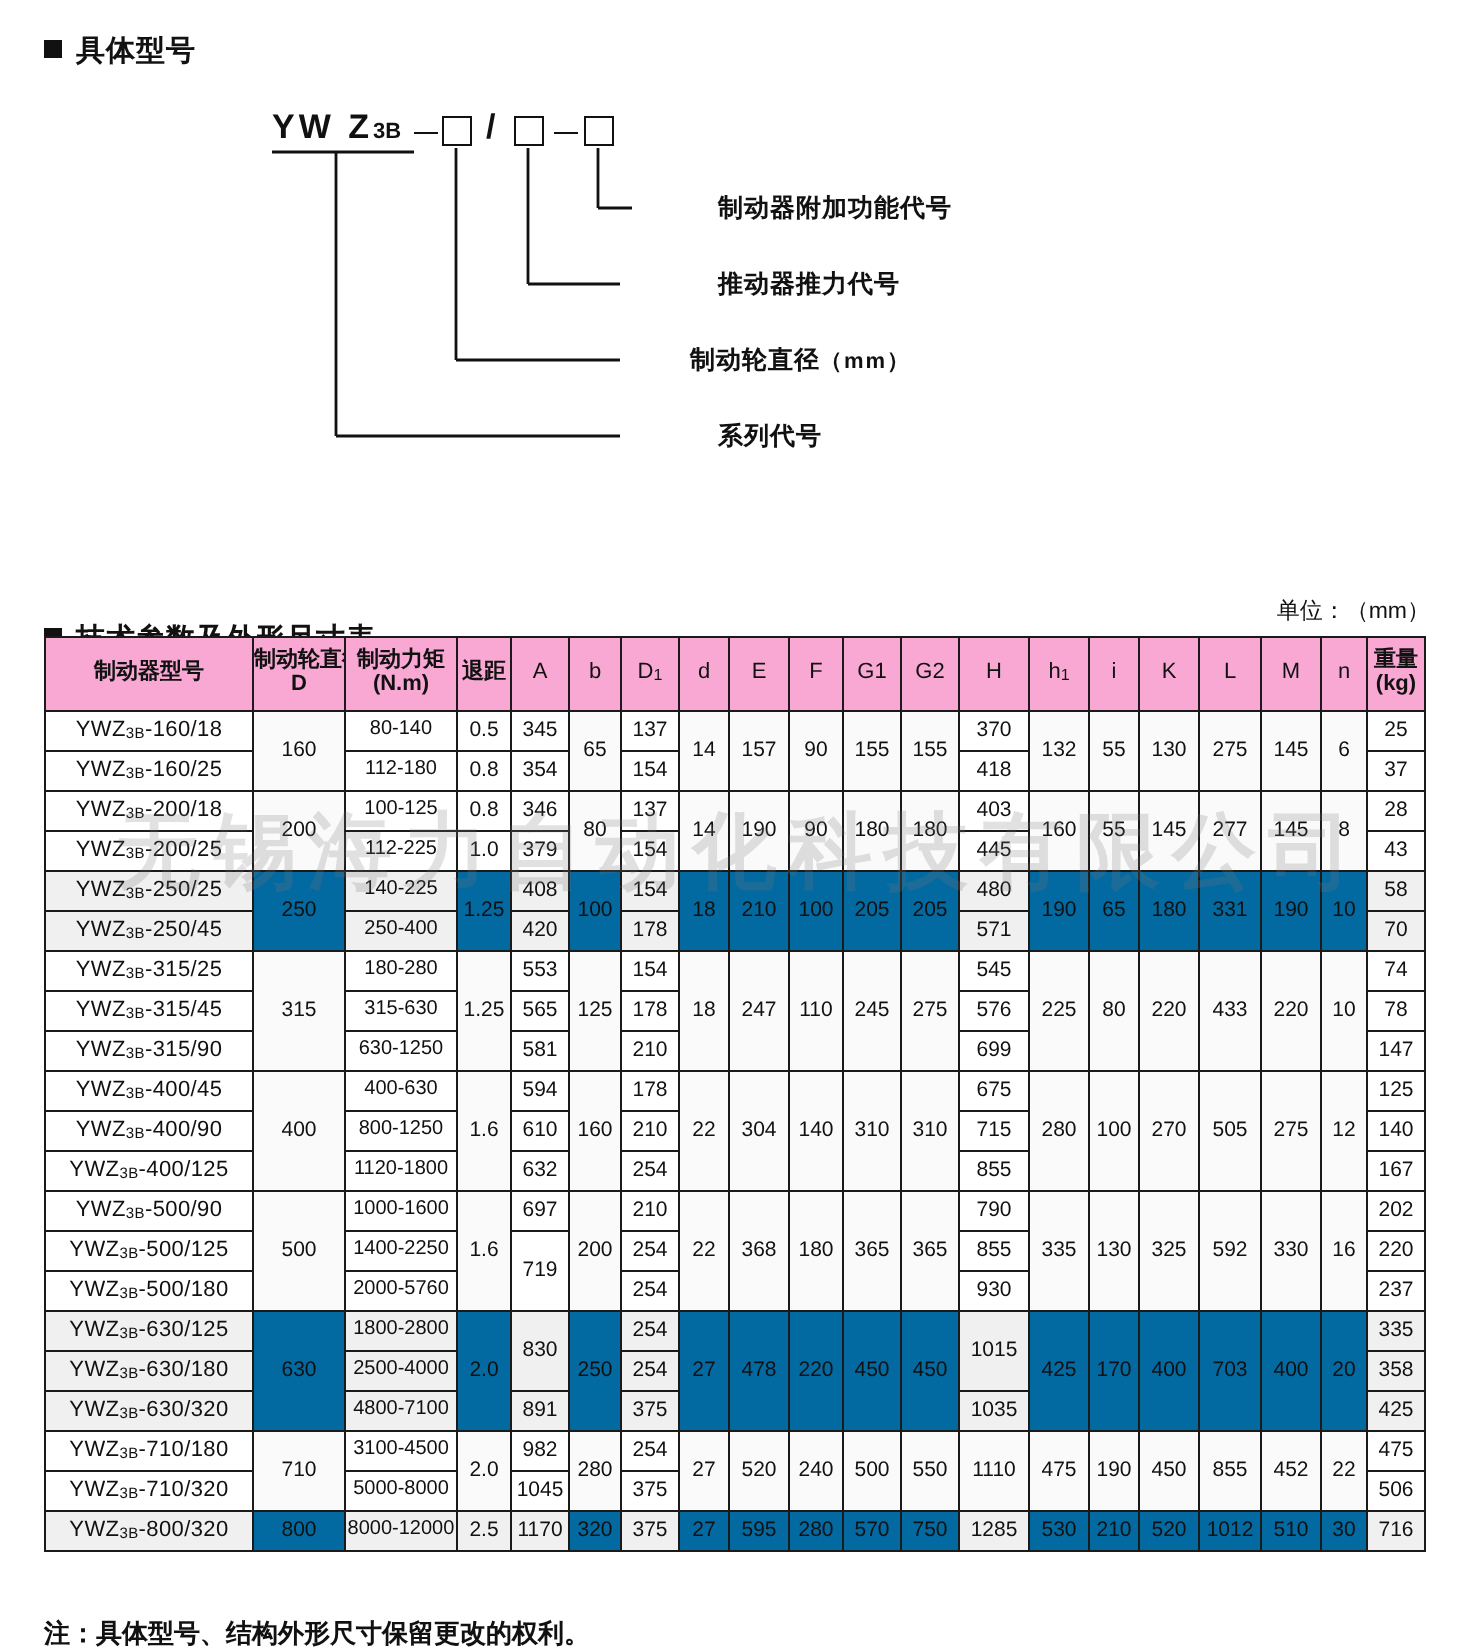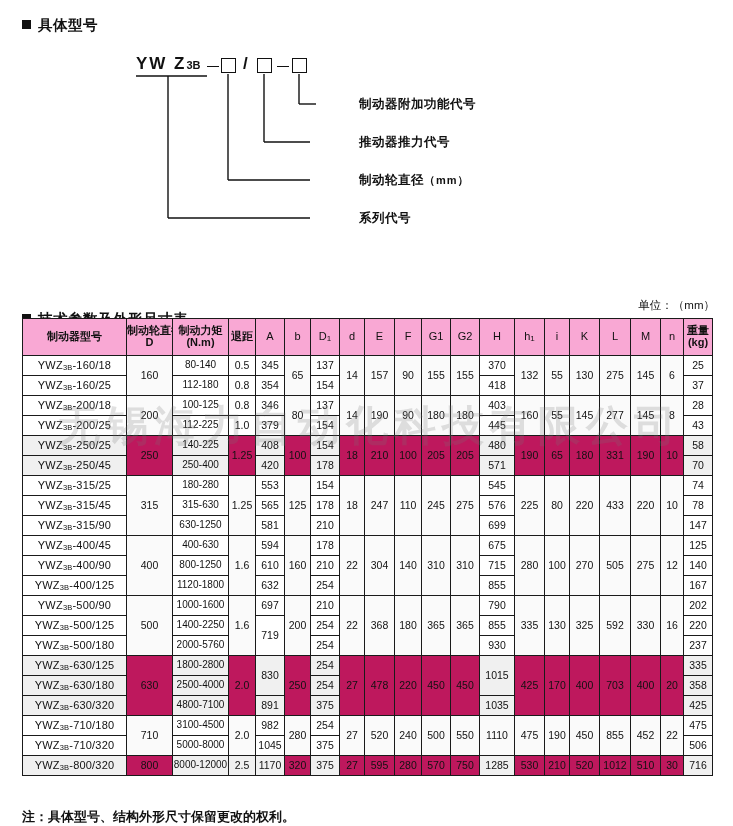--- a/index.html
+++ b/index.html
@@ -123,21 +123,21 @@
     height: 36px;
     font-weight: normal;
     font-size: 11px;
     background: #f9a8d4;
   }
   #spec-table thead th.cjk { font-weight: bold; font-size: 11px; }
   #spec-table thead th .ln { display: block; }
   #spec-table tbody td { background: #fff; }
   #spec-table tbody tr.shade td { background: #f0f0f0; }
   #spec-table tbody td.grp { background: #fafafa; }
-  #spec-table tbody tr.shade td.grp { background: #be185d; }
+  #spec-table tbody tr.shade td.grp { background: #0369a1; }
   #spec-table td.model {
     font-size: 11px;
     letter-spacing: .2px;
   }
   #spec-table td.model .sub { font-size: 7.5px; vertical-align: -1px; }
   #spec-table td.torque { font-size: 10px; }
   .sub-s { font-size: 8px; vertical-align: -1px; }
 
   
   #watermark {
@@ -200,21 +200,21 @@
       <line x1="264" y1="34" x2="264" y2="102"></line>
       <line x1="264" y1="102" x2="310" y2="102"></line>
 
       <line x1="299" y1="34" x2="299" y2="64"></line>
       <line x1="299" y1="64" x2="316" y2="64"></line>
     </g>
   </svg>
 
   <div class="lbl" style="left:322px; top:56px;">制动器附加功能代号</div>
   <div class="lbl" style="left:322px; top:94px;">推动器推力代号</div>
-  <div class="lbl" style="left:322px; top:132px;"><span>制动轮直径</span><span class="mm">（mm）</span></div>
+  <div class="lbl" style="left:308px; top:132px;"><span>制动轮直径</span><span class="mm">（mm）</span></div>
   <div class="lbl" style="left:322px; top:170px;">系列代号</div>
 </div>
 
 <div class="section-head" id="head-table">
   <span class="bullet"></span><span>技术参数及外形尺寸表</span>
 </div>
 <div class="unit-note">单位：（mm）</div>
 
 <table id="spec-table">
   <colgroup>

